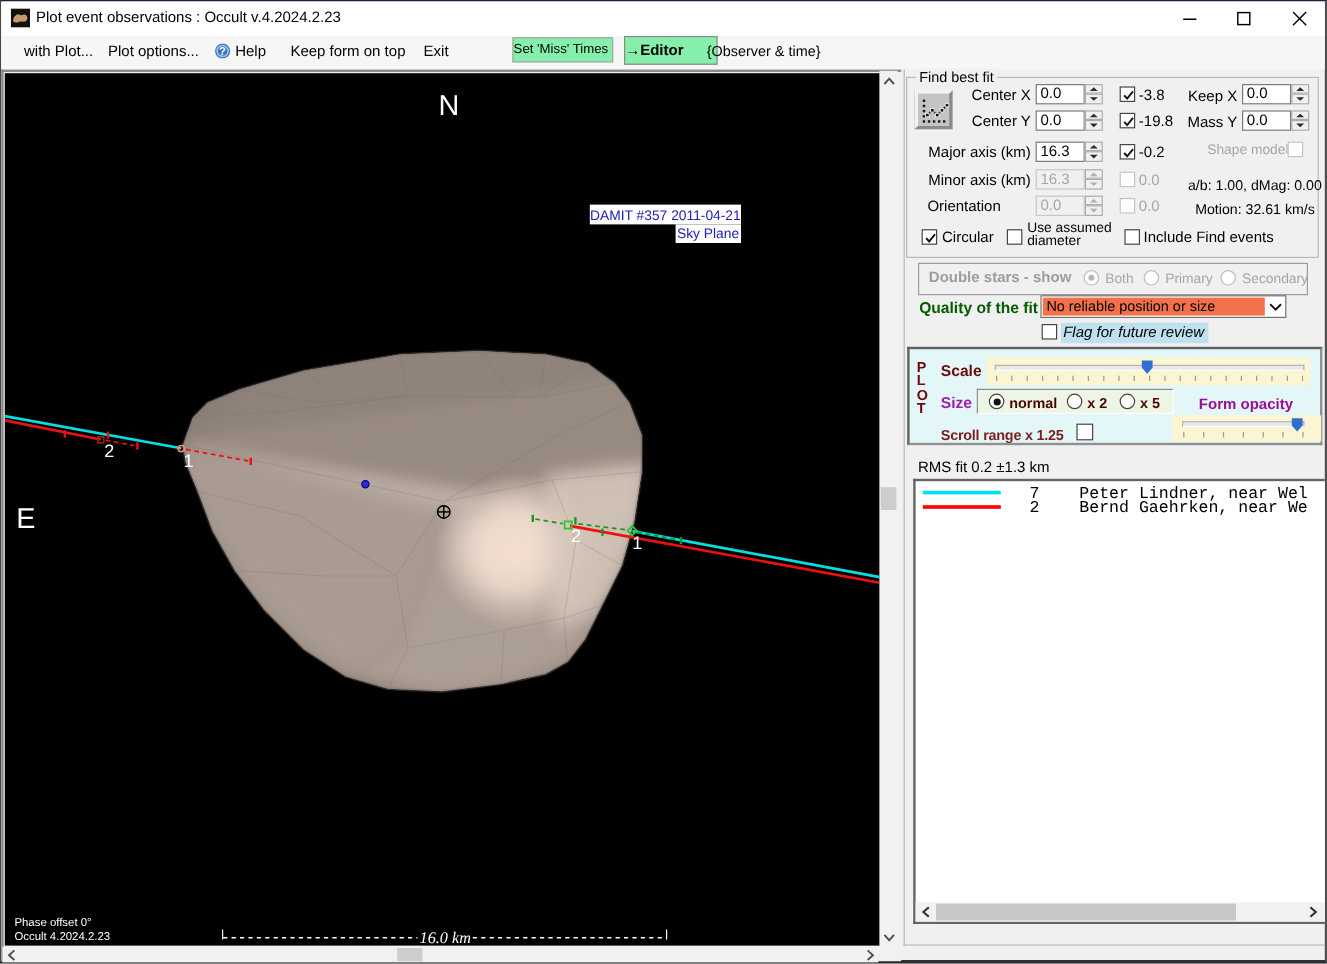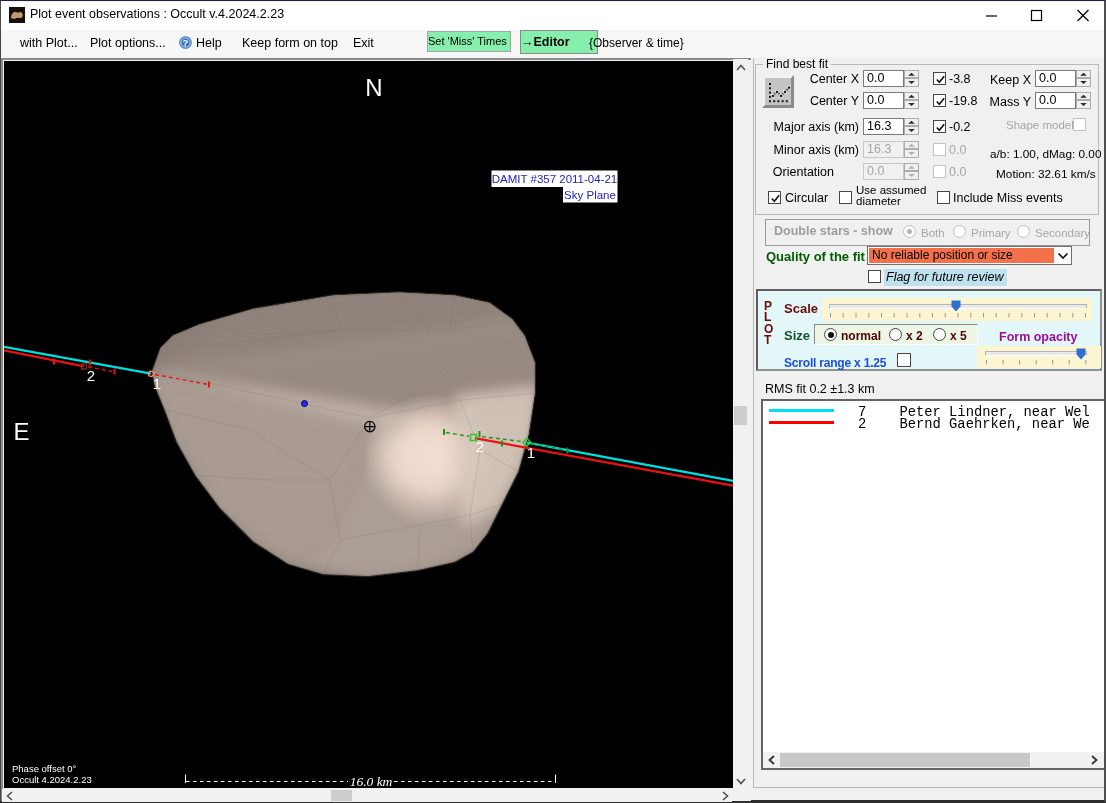--- a/index.html
+++ b/index.html
@@ -311,21 +311,21 @@
 <div class="lab" style="left:996px;top:167px;font-size:11.8px;">Motion: 32.61 km/s</div>
 <div class="cb" style="left:768px;top:191px;">
     <svg style="left:0.5px;top:0.5px" width="11" height="11" viewBox="0 0 11 11">
       <path d="M1.8 5.5 L4.3 8.2 L9.2 2.2" fill="none" stroke="#111" stroke-width="1.6"></path>
     </svg>
   </div>
 <div class="lab" style="left:785px;top:191px;">Circular</div>
 <div class="cb" style="left:839px;top:191px;"></div>
 <div class="lab" style="left:856px;top:185px;font-size:11.5px;line-height:10.5px;">Use assumed<br>diameter</div>
 <div class="cb" style="left:937px;top:191px;"></div>
-<div class="lab" style="left:953px;top:191px;">Include Miss events</div>
+<div class="lab" style="left:953px;top:191px;">Include Find events</div>
 
 <div class="grp" style="left:765px;top:219px;width:323px;height:25px;border-color:#9a9a9a;"></div>
 <div class="lab" style="left:774px;top:224px;font-weight:bold;font-size:12.5px;color:#9d9d9d;text-align:center;">Double stars - show</div>
 <div class="rad" style="left:903px;top:225px;border-color:#c0c0c0;">
     <div style="position:absolute;left:3px;top:3px;width:5px;height:5px;border-radius:50%;background:#b5b5b5;"></div>
   </div>
 <div class="lab gray" style="left:921px;top:227px;font-size:11.5px;">Both</div>
 <div class="rad" style="left:953px;top:225px;border-color:#c0c0c0;"></div>
 <div class="lab gray" style="left:971px;top:227px;font-size:11.5px;">Primary</div>
 <div class="rad" style="left:1017px;top:225px;border-color:#c0c0c0;"></div>
@@ -366,21 +366,21 @@
     <line x1="154.5" y1="0" x2="154.5" y2="4.5" stroke="#9a9a9a" stroke-width="1"></line>
     <line x1="167.2" y1="0" x2="167.2" y2="4.5" stroke="#9a9a9a" stroke-width="1"></line>
     <line x1="180.0" y1="0" x2="180.0" y2="4.5" stroke="#9a9a9a" stroke-width="1"></line>
     <line x1="192.8" y1="0" x2="192.8" y2="4.5" stroke="#9a9a9a" stroke-width="1"></line>
     <line x1="205.5" y1="0" x2="205.5" y2="4.5" stroke="#9a9a9a" stroke-width="1"></line>
     <line x1="218.2" y1="0" x2="218.2" y2="4.5" stroke="#9a9a9a" stroke-width="1"></line>
     <line x1="231.0" y1="0" x2="231.0" y2="4.5" stroke="#9a9a9a" stroke-width="1"></line>
     <line x1="243.8" y1="0" x2="243.8" y2="4.5" stroke="#9a9a9a" stroke-width="1"></line>
     <line x1="256.5" y1="0" x2="256.5" y2="4.5" stroke="#9a9a9a" stroke-width="1"></line>
   </svg>
-<div class="lab" style="left:784px;top:328px;font-weight:bold;font-size:13px;color:#14532d;">Size</div>
+<div class="lab" style="left:784px;top:328px;font-weight:bold;font-size:13px;color:#a21caf;">Size</div>
 <div class="abs" style="left:814px;top:324px;width:164px;height:21px;background:#edf5e4;border-top:1px solid #8a8a8a;border-left:1px solid #8a8a8a;border-right:1px solid #fff;border-bottom:1px solid #fff;box-sizing:border-box;"></div>
 <div class="rad" style="left:824px;top:328px;border-color:#444;">
     <div style="position:absolute;left:2.5px;top:2.5px;width:6px;height:6px;border-radius:50%;background:#111;"></div>
   </div>
 <div class="lab" style="left:841px;top:329px;font-weight:bold;font-size:12px;color:#4c0505;">normal</div>
 <div class="rad" style="left:889px;top:328px;border-color:#444;"></div>
 <div class="lab" style="left:906px;top:329px;font-weight:bold;font-size:12px;color:#4c0505;">x 2</div>
 <div class="rad" style="left:933px;top:328px;border-color:#444;"></div>
 <div class="lab" style="left:950px;top:329px;font-weight:bold;font-size:12px;color:#4c0505;">x 5</div>
 <div class="lab" style="left:999px;top:330px;font-weight:bold;font-size:12.5px;color:#9c0d9c;">Form opacity</div>
@@ -391,21 +391,21 @@
   </svg>
 <svg class="abs" style="left:985px;top:360px" width="102" height="5" viewBox="0 0 102 5">
     <line x1="1.5" y1="0" x2="1.5" y2="4.5" stroke="#9a9a9a" stroke-width="1"></line>
     <line x1="18.1" y1="0" x2="18.1" y2="4.5" stroke="#9a9a9a" stroke-width="1"></line>
     <line x1="34.6" y1="0" x2="34.6" y2="4.5" stroke="#9a9a9a" stroke-width="1"></line>
     <line x1="51.2" y1="0" x2="51.2" y2="4.5" stroke="#9a9a9a" stroke-width="1"></line>
     <line x1="67.7" y1="0" x2="67.7" y2="4.5" stroke="#9a9a9a" stroke-width="1"></line>
     <line x1="84.2" y1="0" x2="84.2" y2="4.5" stroke="#9a9a9a" stroke-width="1"></line>
     <line x1="100.8" y1="0" x2="100.8" y2="4.5" stroke="#9a9a9a" stroke-width="1"></line>
   </svg>
-<div class="lab" style="left:784px;top:356px;font-weight:bold;font-size:12px;letter-spacing:-0.2px;color:#1d4ed8;">Scroll range x 1.25</div>
+<div class="lab" style="left:784px;top:356px;font-weight:bold;font-size:12px;letter-spacing:-0.2px;color:#7f1d1d;">Scroll range x 1.25</div>
 <div class="cb" style="left:897px;top:353px;width:14px;height:14px;"></div>
 
 <div class="lab" style="left:765px;top:382px;">RMS fit 0.2 ±1.3 km</div>
 
 <div class="abs" style="left:761px;top:399px;width:343px;height:371px;background:#fff;border:2px solid #646464;border-right:none;box-sizing:border-box;"></div>
 <div class="abs" style="left:769px;top:409px;width:65px;height:3px;background:#00e0f0;"></div>
 <div class="abs" style="left:769px;top:421px;width:65px;height:3px;background:#ff0000;"></div>
 <div class="abs" style="left:858px;top:405px;font-family:'Liberation Mono',monospace;font-size:13.8px;color:#000;white-space:pre;">7    Peter Lindner, near Wel</div>
 <div class="abs" style="left:858px;top:417px;font-family:'Liberation Mono',monospace;font-size:13.8px;color:#000;white-space:pre;">2    Bernd Gaehrken, near We</div>
 <div class="sbtrack" style="left:763px;top:752px;width:341px;height:16px;"></div>

